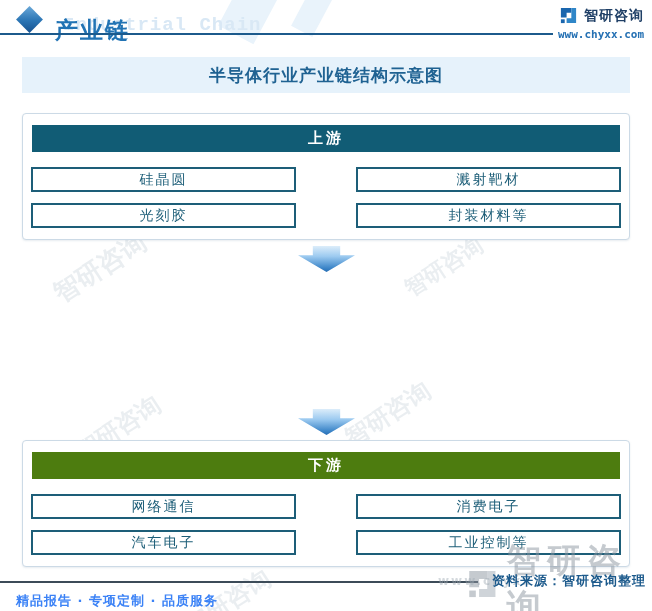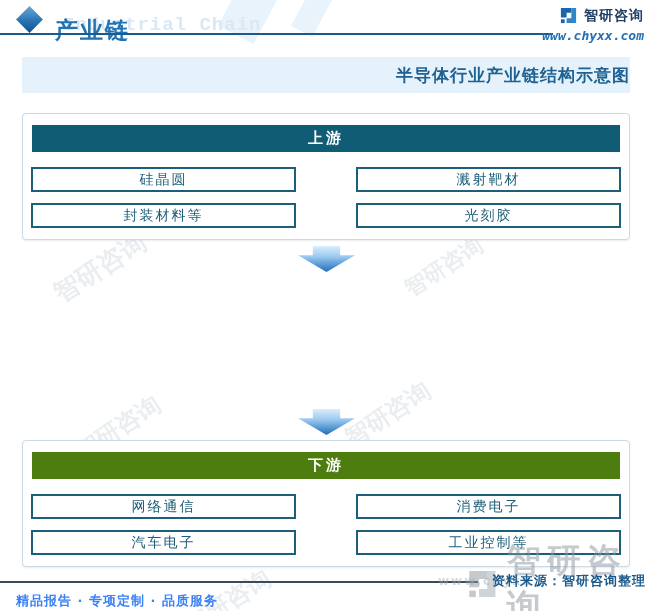--- a/index.html
+++ b/index.html
@@ -27,26 +27,26 @@
   .diamond { position:absolute; left:20px; top:10px; width:19px; height:19px;
     background:linear-gradient(135deg,#6aa8d8 0%,#2a74b4 55%,#15508e 100%);
     transform:rotate(45deg); }
   .hdr-title { position:absolute; left:55px; top:15px; font-size:23px; font-weight:bold;
     color:#2173b4; letter-spacing:2px; }
   .hdr-wm { position:absolute; left:63px; top:14px; font-size:19px; font-weight:bold;
     color:#d9e8f5; letter-spacing:1px; z-index:-1;font-family:Liberation Mono, monospace; }
   .hdr-rule { position:absolute; left:0; top:33px; width:553px; height:2px; background:#1c5a8c; }
   .brand { position:absolute; right:8px; top:6px; display:flex; align-items:center; gap:6px; }
   .brand-name { font-size:14px; font-weight:bold; color:#1f3f66; letter-spacing:1px; }
-  .brand-url { position:absolute; right:8px; top:28px; font-size:13px; font-weight:bold;
-    color:#2470b3; font-family:"DejaVu Sans Mono","Liberation Mono",monospace;font-style:italic; }
+  .brand-url { position:absolute; right:8px; top:28px; font-size:11px; font-weight:bold;
+    color:#2470b3; font-family:"DejaVu Sans Mono","Liberation Mono",monospace; }
 
   
   .banner { position:absolute; left:22px; top:57px; width:608px; height:36px;
-    background:#e6f2fb; z-index:2; text-align:right; line-height:36px;
+    background:#e6f2fb; z-index:2; text-align:center; line-height:36px;
     font-size:17px; font-weight:bold; color:#1f6292; letter-spacing:1px; }
 
   
   .section { position:absolute; left:22px; width:608px; height:127px; background:#ffffff;
     border:1px solid #ccdae6; border-radius:4px; z-index:2; box-shadow:0 1px 2px rgba(120,150,170,.18); }
   .sec-head { margin:11px 9px 0 9px; height:27px; line-height:27px; text-align:center;
     color:#ffffff; font-size:15px; font-weight:bold; letter-spacing:3px; }
   .sec-grid { margin:15px 8px 0 8px; display:grid; grid-template-columns:1fr 1fr;
     column-gap:60px; row-gap:11px; }
   .sec-box { height:25px; line-height:21px; border:2px solid #1d5e78; background:#ffffff;
@@ -95,22 +95,22 @@
     <div class="brand-url">www.chyxx.com</div>
   </div>
 
   <div class="banner">半导体行业产业链结构示意图</div>
 
   <div class="section" style="top:113px;">
     <div class="sec-head" style="background: rgb(17, 92, 117);">上游</div>
     <div class="sec-grid">
       <div class="sec-box">硅晶圆</div>
       <div class="sec-box">溅射靶材</div>
+      <div class="sec-box">光刻胶</div>
       <div class="sec-box">封装材料等</div>
-      <div class="sec-box">光刻胶</div>
     </div>
   </div>
 
   <div class="arrow" style="top:246px;"></div>
 
 
   <div class="arrow" style="top:409px;"></div>
 
   <div class="section" style="top:440px;">
     <div class="sec-head" style="background: #4d7c0f;">下游</div>

